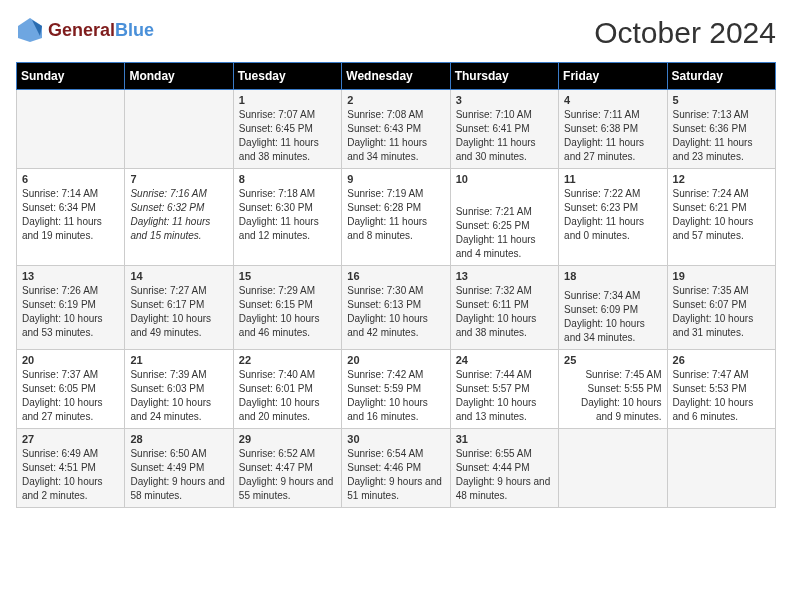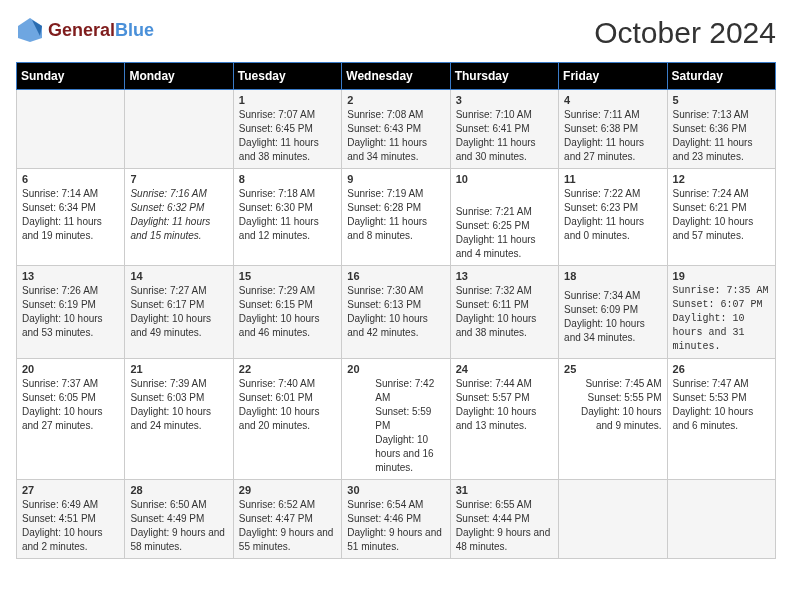--- a/index.html
+++ b/index.html
@@ -228,21 +228,21 @@
 Daylight: 10 hours and 38 minutes.</div>
         </td>
         <td>
           <span class="day-num">18</span>
           <div class="cell-content" style="white-space: pre-line; margin-top: 7px;">Sunrise: 7:34 AM
 Sunset: 6:09 PM
 Daylight: 10 hours and 34 minutes.</div>
         </td>
         <td>
           <span class="day-num">19</span>
-          <div class="cell-content" style="white-space: pre-line; font-family: Liberation Mono, monospace;">Sunrise: 7:35 AM
+          <div class="cell-content" style="white-space: pre-line;">Sunrise: 7:35 AM
 Sunset: 6:07 PM
 Daylight: 10 hours and 31 minutes.</div>
         </td>
       </tr>
       <tr>
         <td>
           <span class="day-num">20</span>
           <div class="cell-content" style="white-space: pre-line;">Sunrise: 7:37 AM
 Sunset: 6:05 PM
 Daylight: 10 hours and 27 minutes.</div>
@@ -254,21 +254,21 @@
 Daylight: 10 hours and 24 minutes.</div>
         </td>
         <td>
           <span class="day-num">22</span>
           <div class="cell-content" style="white-space: pre-line;">Sunrise: 7:40 AM
 Sunset: 6:01 PM
 Daylight: 10 hours and 20 minutes.</div>
         </td>
         <td>
           <span class="day-num">20</span>
-          <div class="cell-content" style="white-space: pre-line; margin-left: 28px;">Sunrise: 7:42 AM
+          <div class="cell-content" style="white-space: pre-line;">Sunrise: 7:42 AM
 Sunset: 5:59 PM
 Daylight: 10 hours and 16 minutes.</div>
         </td>
         <td>
           <span class="day-num">24</span>
           <div class="cell-content" style="white-space: pre-line;">Sunrise: 7:44 AM
 Sunset: 5:57 PM
 Daylight: 10 hours and 13 minutes.</div>
         </td>
         <td>

